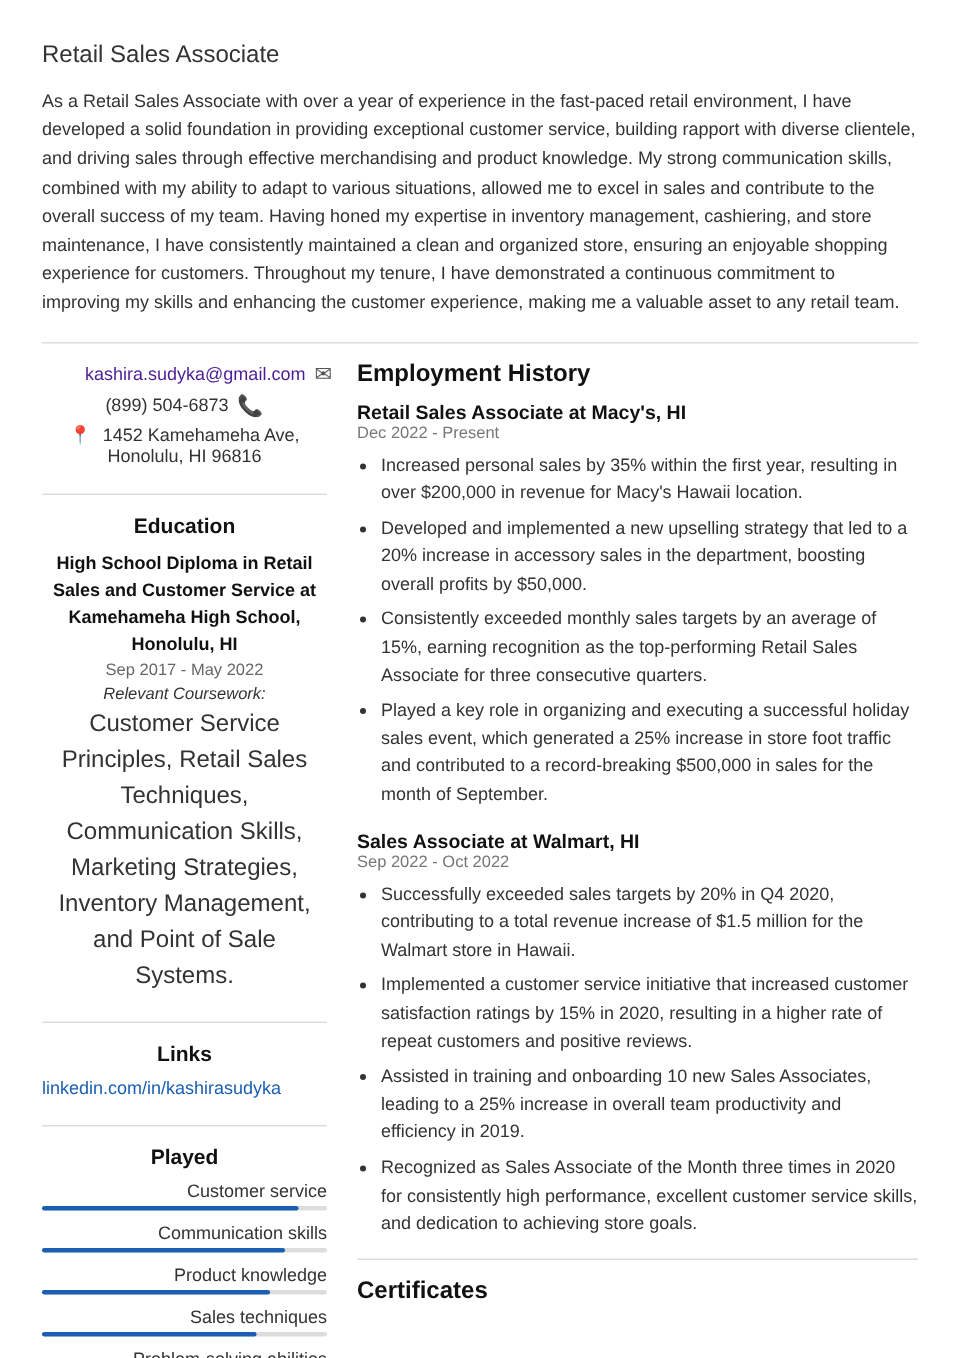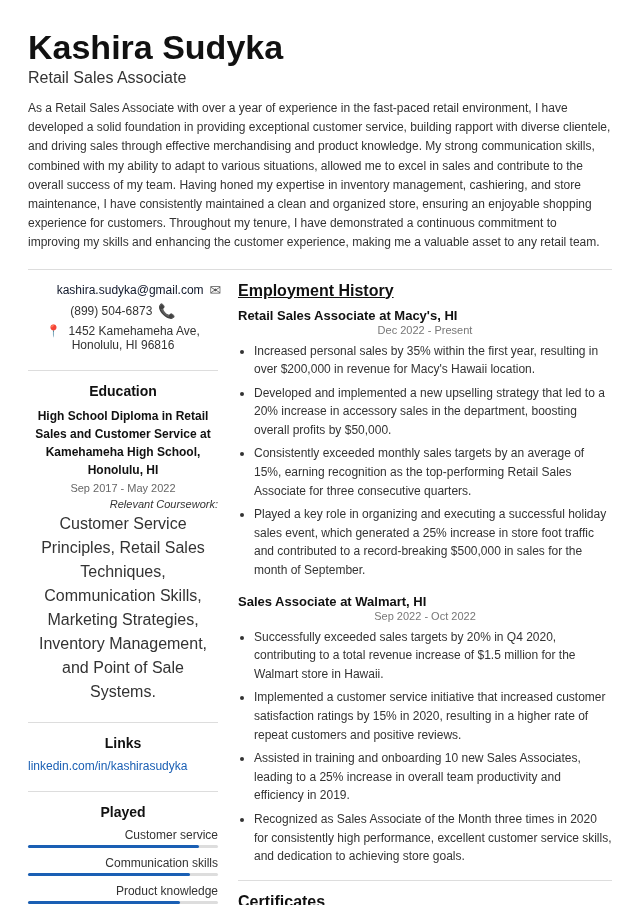--- a/index.html
+++ b/index.html
@@ -88,21 +88,21 @@
       margin-bottom: 3px;
     }
     .edu-date {
       font-size: 11px;
       text-align: center;
       color: #666;
       margin-bottom: 4px;
     }
     .edu-coursework-label {
       font-size: 11px;
-      text-align: right;
+      text-align: center;
       color: #333;
       font-style: italic;
       margin-bottom: 2px;
     }
     .edu-coursework {
       font-size: 16px;
       text-align: center;
       color: #333;
       line-height: 1.5;
     }
@@ -134,65 +134,62 @@
       height: 3px;
       background: #1a5fb4;
       border-radius: 2px;
     }
     
     .section-title {
       font-size: 16px;
       font-weight: bold;
       color: #111;
       margin-bottom: 8px;
-      text-decoration: underline;
     }
     .job-title {
       font-size: 13px;
       font-weight: bold;
       color: #111;
       margin-bottom: 1px;
     }
     .job-date {
       font-size: 11px;
       color: #777;
       margin-bottom: 6px;
-      text-align: center;
     }
     .job-bullets {
       padding-left: 16px;
       margin-bottom: 14px;
     }
     .job-bullets li {
       font-size: 12px;
       color: #333;
       line-height: 1.55;
       margin-bottom: 5px;
     }
   </style>
 </head>
 <body>
 
 <div class="resume">
 
   <div>
-    <div class="header-name">Kashira Sudyka</div>
     <div class="header-title">Retail Sales Associate</div>
     <div class="header-summary">As a Retail Sales Associate with over a year of experience in the fast-paced retail environment, I have developed a solid foundation in providing exceptional customer service, building rapport with diverse clientele, and driving sales through effective merchandising and product knowledge. My strong communication skills, combined with my ability to adapt to various situations, allowed me to excel in sales and contribute to the overall success of my team. Having honed my expertise in inventory management, cashiering, and store maintenance, I have consistently maintained a clean and organized store, ensuring an enjoyable shopping experience for customers. Throughout my tenure, I have demonstrated a continuous commitment to improving my skills and enhancing the customer experience, making me a valuable asset to any retail team.</div>
   </div>
 
   <hr class="divider">
 
   <div class="main-layout">
 
     <div class="left-col">
 
       <div class="left-section">
         <div class="contact-item">
-          <span style="color:#0f172a; font-size:12px;padding-left:32px;">kashira.sudyka@gmail.com</span>
+          <span style="color:#4c1d95; font-size:12px;padding-left:32px;">kashira.sudyka@gmail.com</span>
           <span class="icon">✉</span>
         </div>
         <div class="contact-item">
           <span style="color:#333;">(899) 504-6873</span>
           <span class="icon">📞</span>
         </div>
         <div class="contact-address">
           <span style="margin-right:4px;">📍</span>
           <span>1452 Kamehameha Ave,</span><br>
           <span>Honolulu, HI 96816</span>

